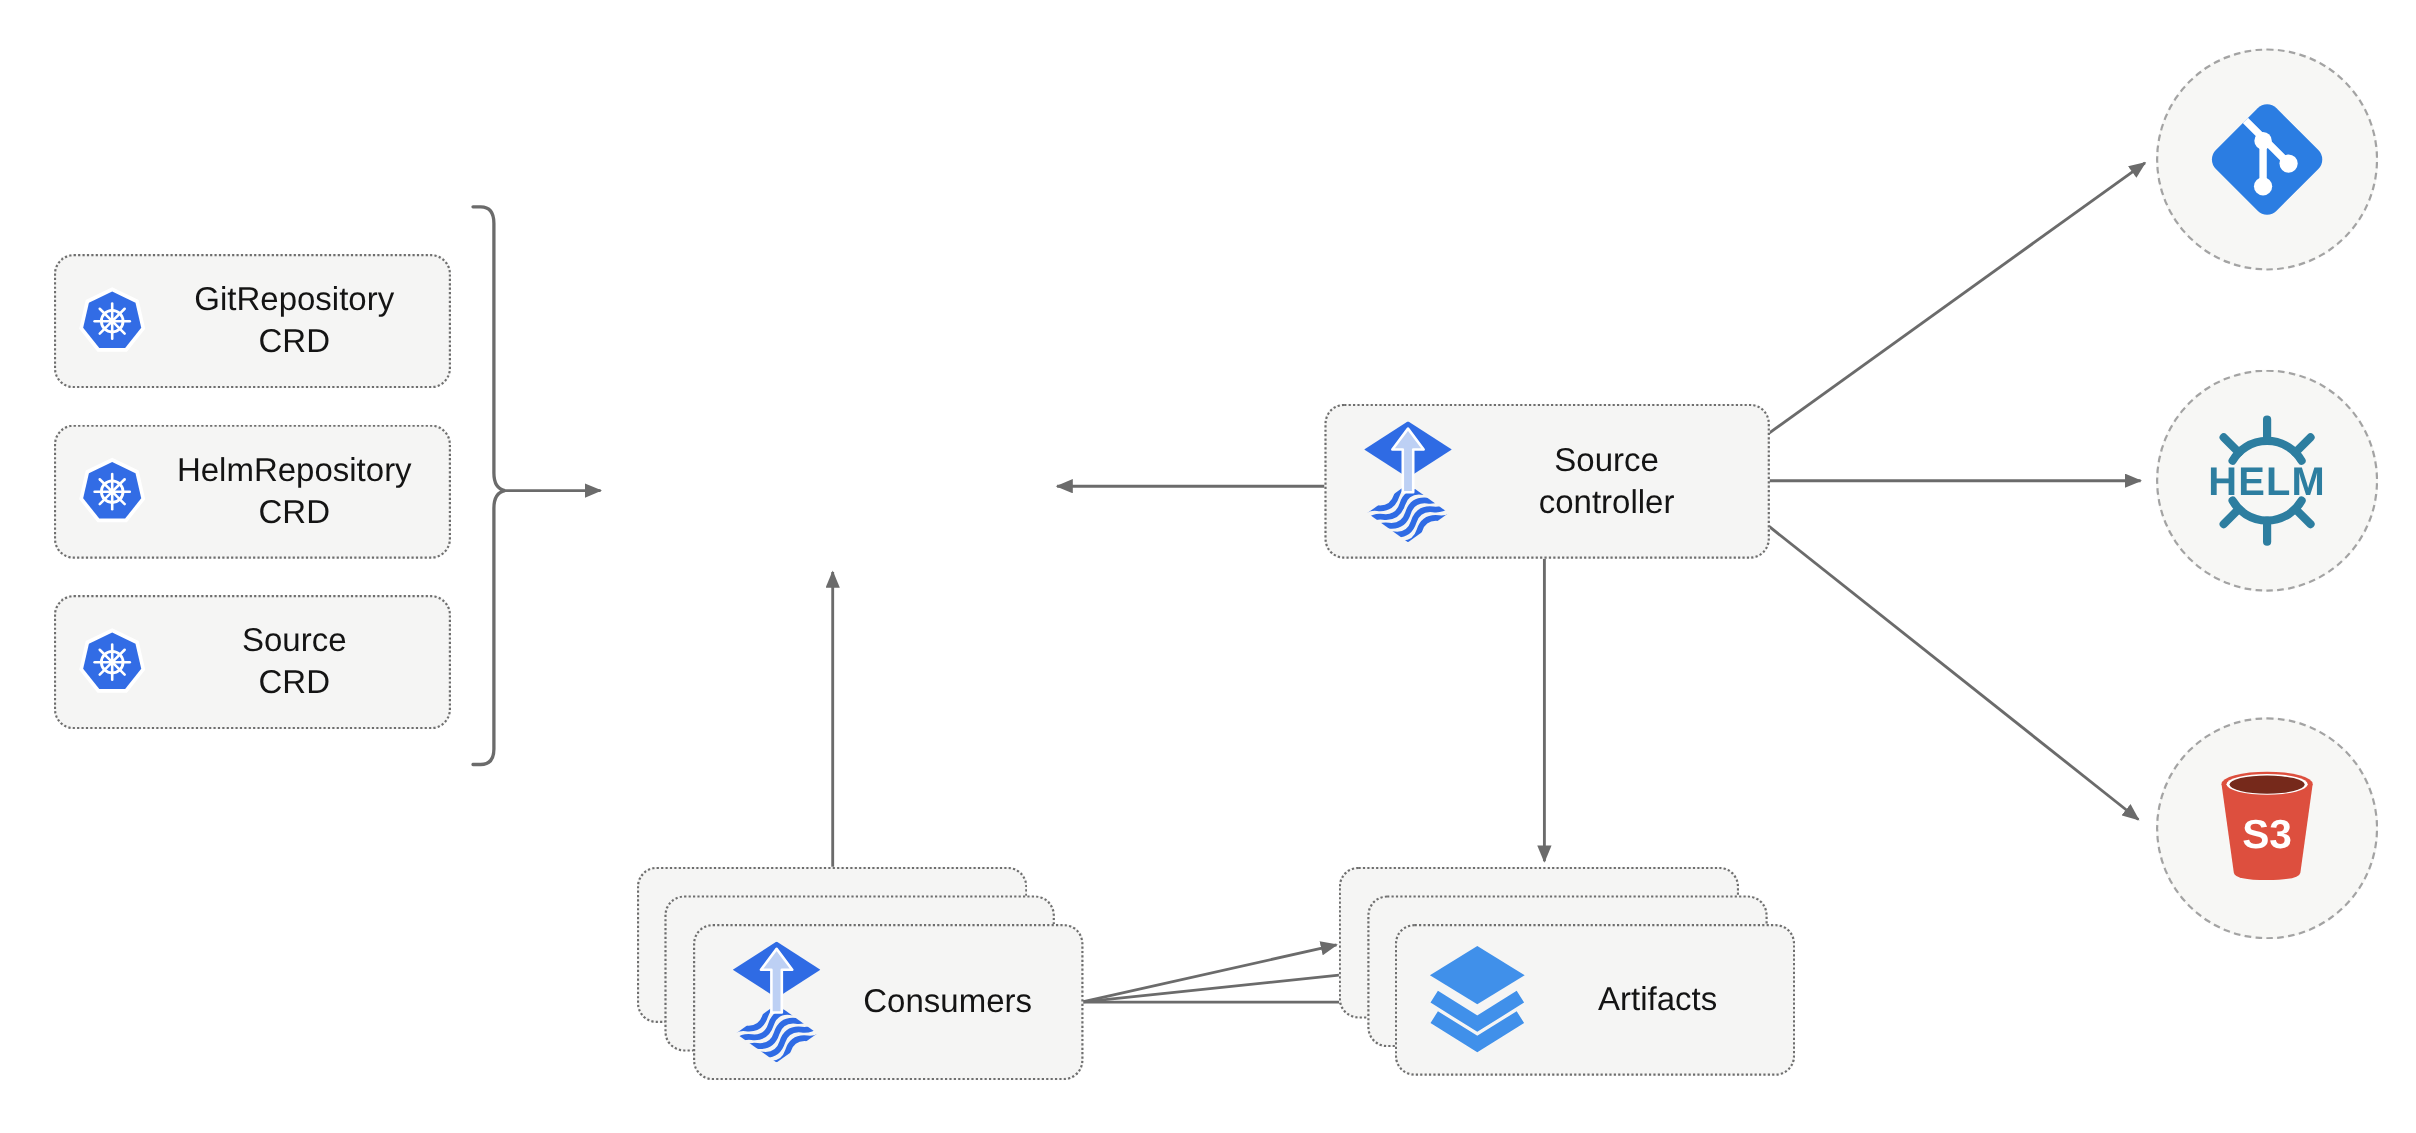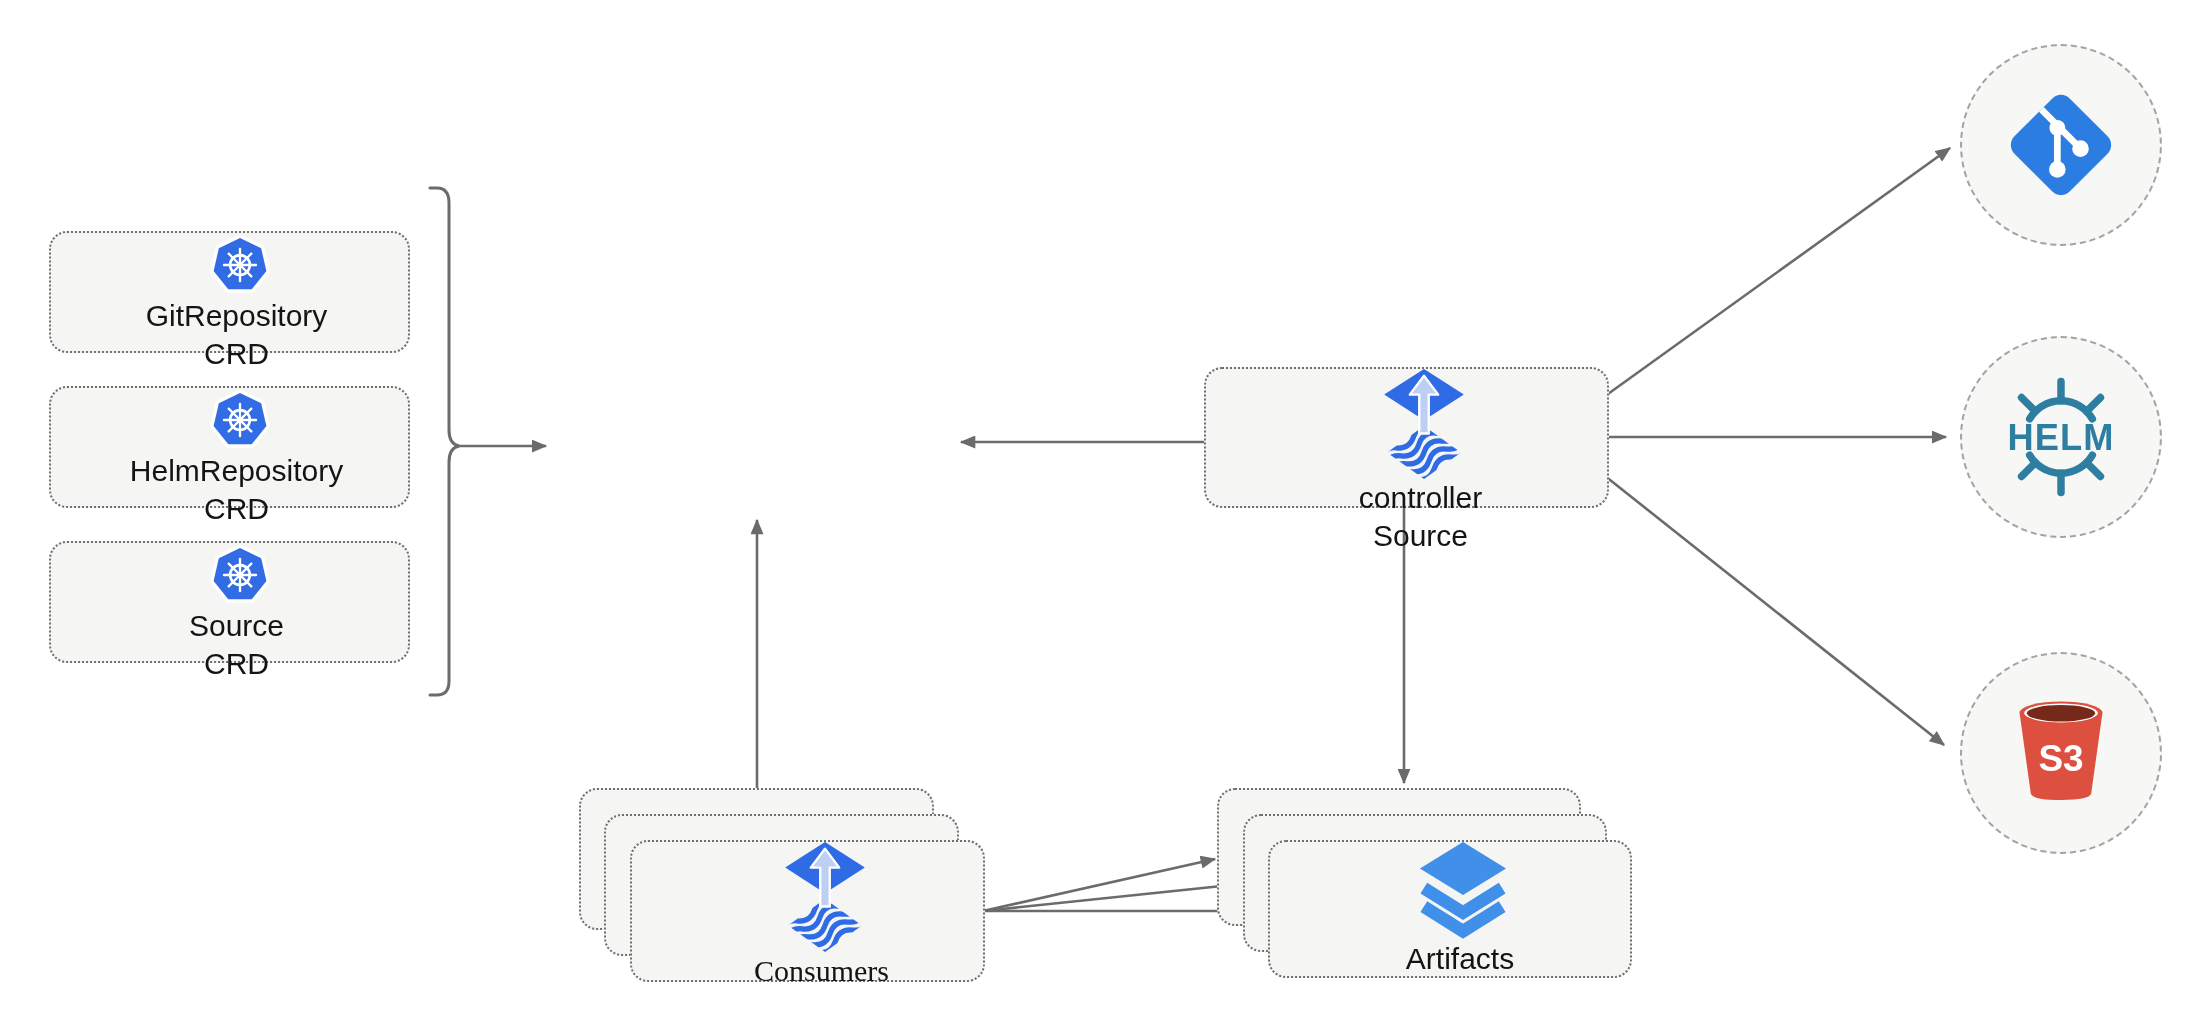--- a/index.html
+++ b/index.html
@@ -7,21 +7,21 @@
     position:relative; width:2196px; height:1030px; background:#ffffff;
     font-family:"Liberation Sans","DejaVu Sans",sans-serif; color:var(--text-color,#141414);
     overflow:hidden;
   }
   svg.connectors { position:absolute; left:0; top:0; z-index:1; }
   .node {
     position:absolute; box-sizing:border-box; z-index:2;
     background:var(--node-fill,#f5f5f4);
     border:2.5px dotted var(--node-border,#6e6e6e);
     border-radius:18px;
-    display:flex; align-items:center;flex-direction:column;
+    display:flex; align-items:center;
   }
   .node .icon { flex-shrink:0; }
   .label {
     flex:1 1 auto; text-align:center; font-size:30px; line-height:38px;
     color:var(--text-color,#141414); padding-right:6px;
   }
   .label.big { font-size:32px; }
   .ext-circle {
     position:absolute; box-sizing:border-box; z-index:2;
     width:202px; height:202px; border-radius:50%;
@@ -134,28 +134,28 @@
       <div>CRD</div>
     </div>
   </div>
 
 
   <div class="node" style="left:1204px; top:367px; width:405px; height:141px; padding-left:34px;">
     <svg class="icon" width="80" height="110" viewBox="0 0 84 116">
         <use href="#sym-flux"></use>
       </svg>
     <div class="label">
+      <div>Source</div>
       <div>controller</div>
-      <div>Source</div>
     </div>
   </div>
 
   <div class="node" style="left:579px; top:788px; width:355px; height:142px;"></div>
   <div class="node" style="left:604px; top:814px; width:355px; height:142px;"></div>
-  <div class="node" style="left:630px; top:840px; width:355px; height:142px; padding-left:34px;font-family:Liberation Serif, serif;">
+  <div class="node" style="left:630px; top:840px; width:355px; height:142px; padding-left:34px;">
     <svg class="icon" width="80" height="110" viewBox="0 0 84 116">
         <use href="#sym-flux"></use>
       </svg>
     <div class="label">Consumers</div>
   </div>
 
   <div class="node" style="left:1217px; top:788px; width:364px; height:138px;"></div>
   <div class="node" style="left:1243px; top:814px; width:364px; height:138px;"></div>
   <div class="node" style="left:1268px; top:840px; width:364px; height:138px; padding-left:26px;align-items:center;">
     <svg class="icon" width="94" height="98" viewBox="0 0 96 100">

